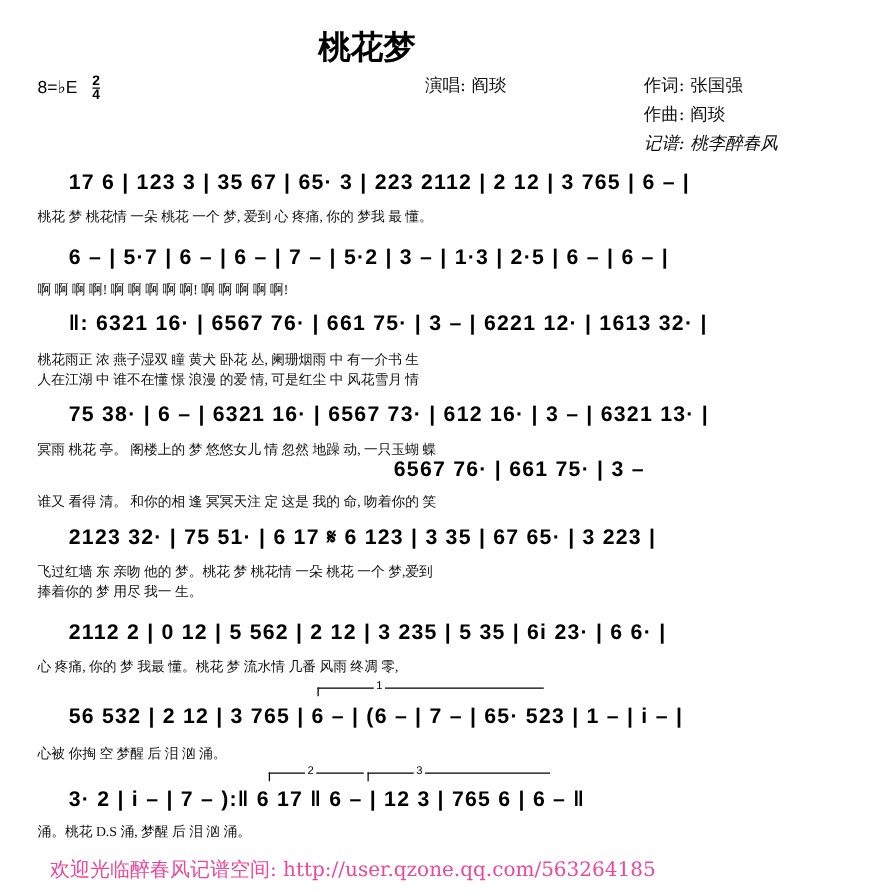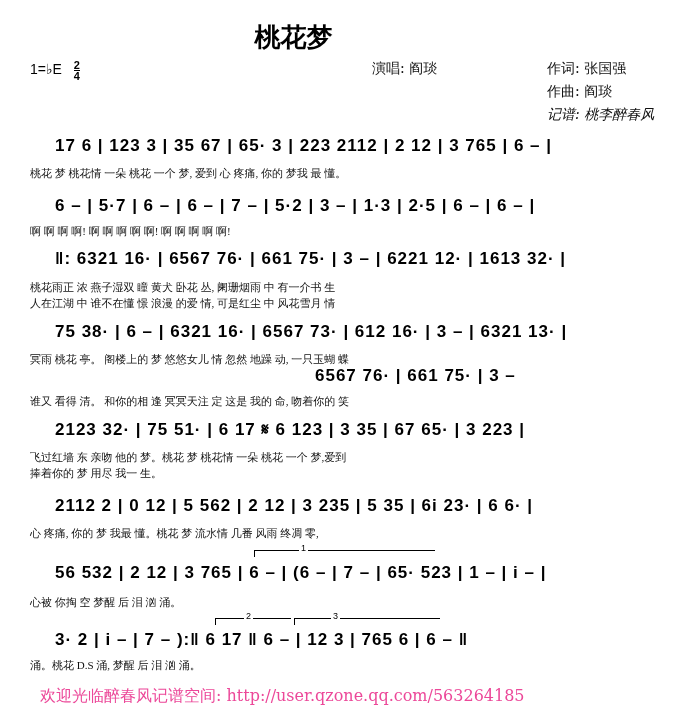--- a/index.html
+++ b/index.html
@@ -1,21 +1,21 @@
 <!DOCTYPE html>
 <html><head>
 <meta charset="utf-8">
 <style>
   html, body { margin: 0; padding: 0; background: #ffffff; }
   body { width: 699px; height: 714px; position: relative; overflow: hidden;
          font-family: "DejaVu Sans", sans-serif; color: #000; }
   .abs { position: absolute; white-space: nowrap; }
   .title { left: 0; width: 587px; top: 20px; text-align: center;
            font-family: "DejaVu Serif", serif; font-size: 26px; font-weight: bold; }
-  .meta { font-family: "DejaVu Serif", serif; font-size: 14px; color: #111; margin-left: 32px; }
+  .meta { font-family: "DejaVu Serif", serif; font-size: 14px; color: #111; }
   .key { font-family: "Liberation Sans", sans-serif; font-size: 14px; }
   .frac { display: inline-block; vertical-align: middle; text-align: center;
           font-size: 11px; line-height: 10px; margin-left: 8px; font-weight: bold; }
   .frac span { display: block; }
   .frac .top { border-bottom: 1px solid #000; }
   .row { position: absolute; left: 30px; white-space: nowrap;
          font-family: "Liberation Sans", sans-serif; font-weight: bold; font-size: 17px;
          letter-spacing: 1px; margin-left: 25px; }
   .lyr { position: absolute; left: 30px; white-space: nowrap;
          font-family: Liberation Serif, serif; font-size: 11px; color: #111; }
@@ -23,21 +23,21 @@
   .volta { position: absolute; border-top: 1px solid #000; border-left: 1px solid #000; height: 6px; }
   .volta span { position: absolute; top: -8px; font-size: 9px; background: #fff; padding: 0 2px;
                 font-family: "Liberation Sans", sans-serif; }
 </style>
 </head>
 <body>
 
 <div class="abs title">桃花梦</div>
 
 <div class="abs key" style="left:30px; top:60px;">
-  <span>1=♭E</span>
+  <span>8=♭E</span>
   <span class="frac">
     <span class="top">2</span>
     <span>4</span>
   </span>
 </div>
 
 <div class="abs meta" style="left:340px; top:60px;">演唱: 阎琰</div>
 <div class="abs meta" style="left:515px; top:60px;">作词: 张国强</div>
 <div class="abs meta" style="left:515px; top:83px;">作曲: 阎琰</div>
 <div class="abs meta" style="left:515px; top:106px;font-style:italic;">记谱: 桃李醉春风</div>

